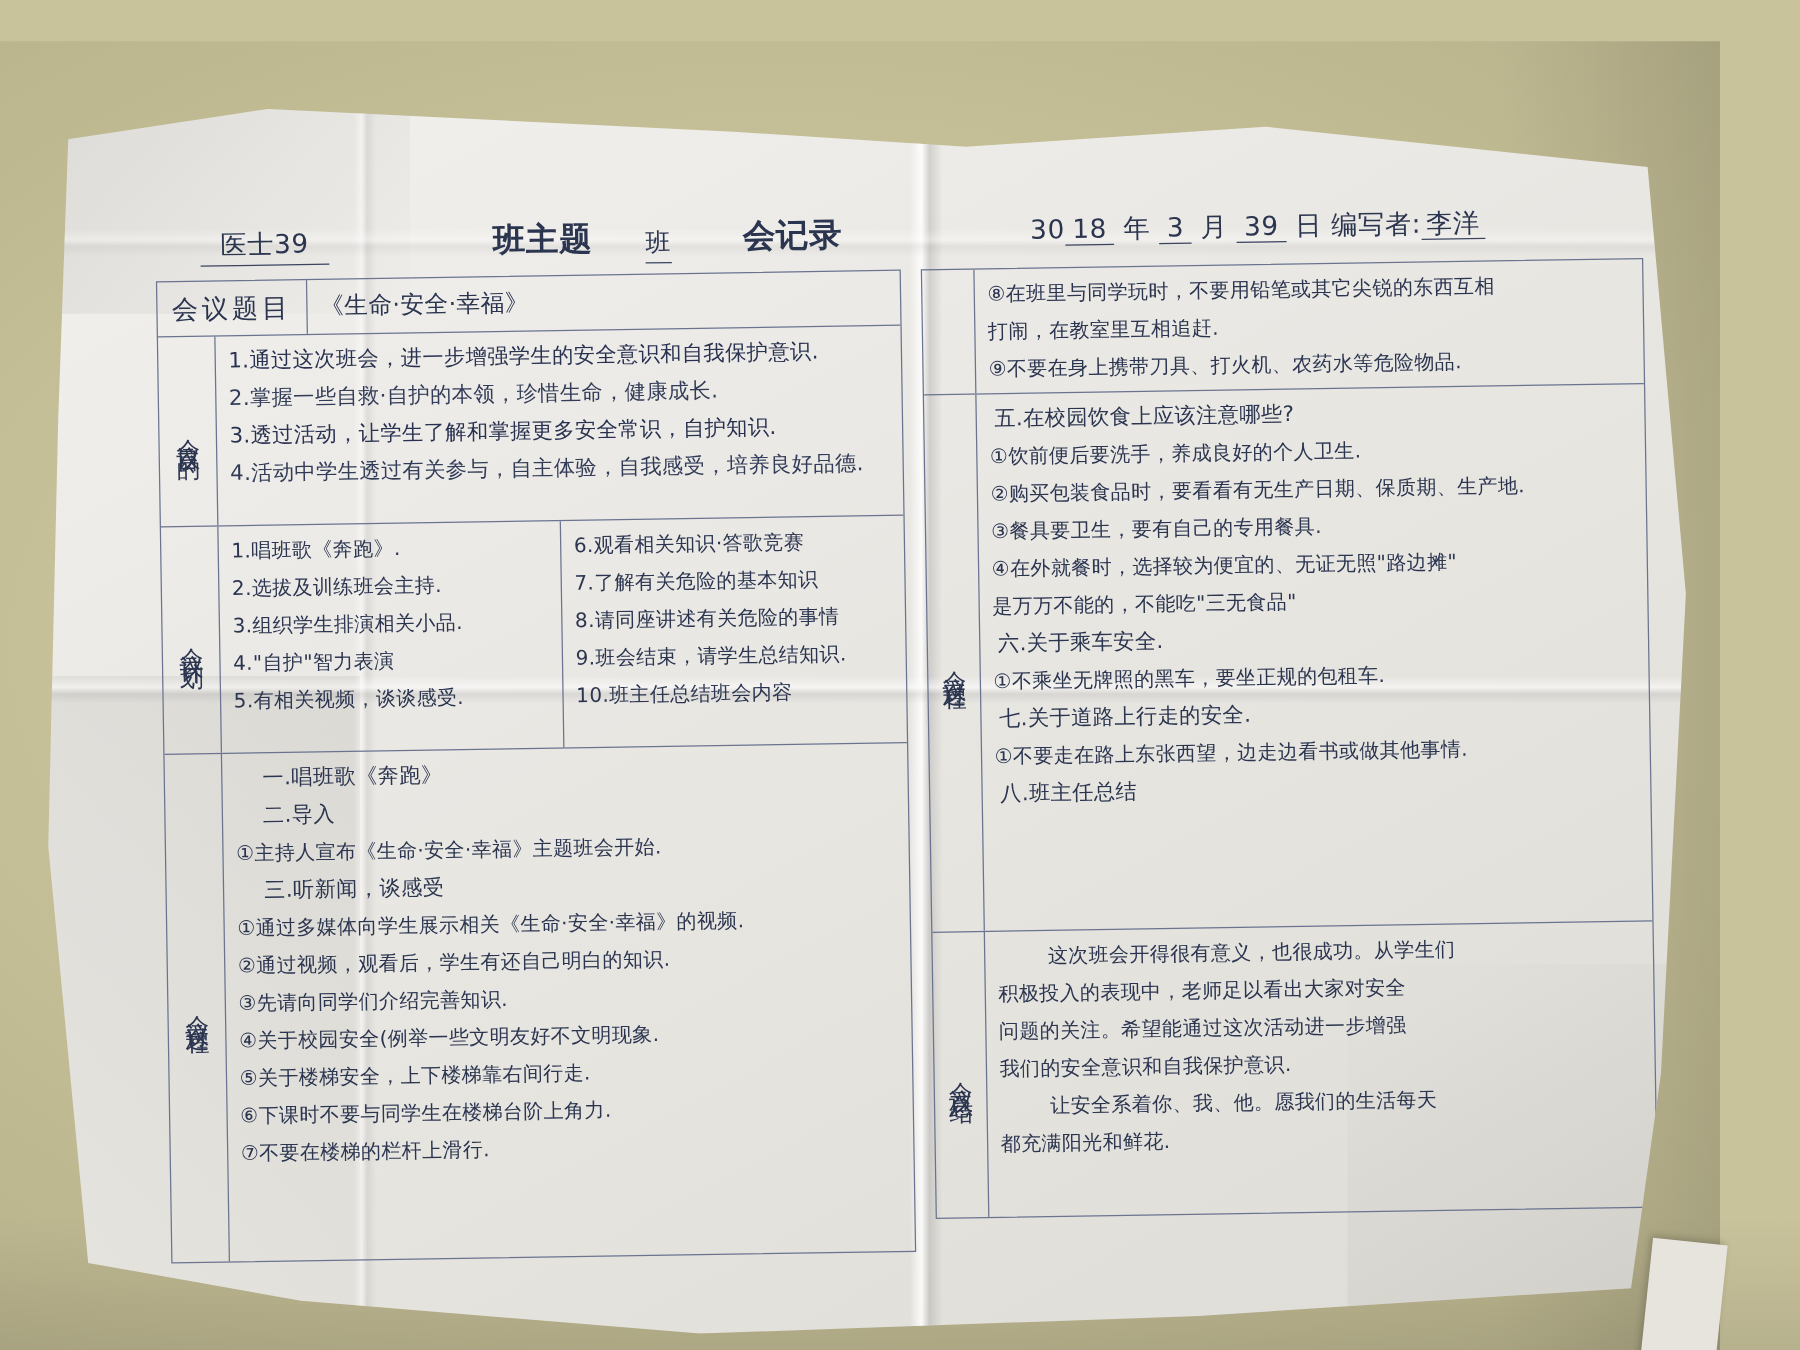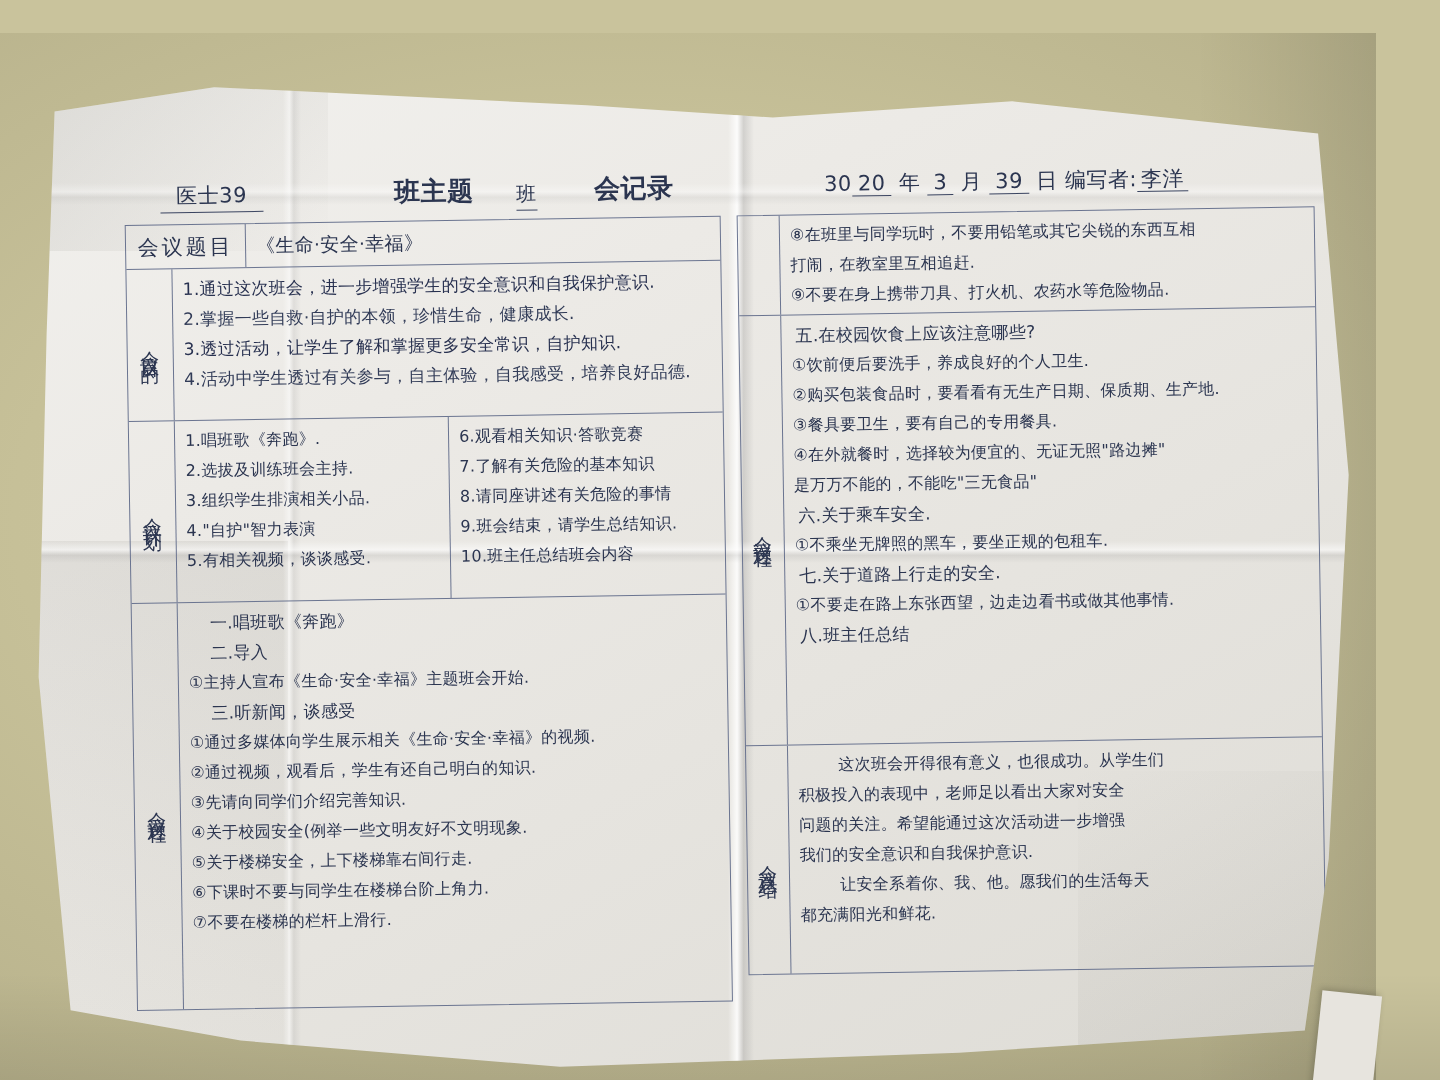--- a/index.html
+++ b/index.html
@@ -263,21 +263,21 @@
     <div class="crease h" id="crease-h2"></div>
 
     <div id="content">
 
       <div id="header-row">
         <div class="hw" id="class-code">医士39</div>
         <div class="hw" id="doc-title-1">班主题</div>
         <div class="hw" id="doc-title-sub">班</div>
         <div class="hw" id="doc-title-2">会记录</div>
         <div class="hw" id="date-line">
-          <span>30</span><span class="val">20</span>
+          <span>30</span><span class="val">18</span>
           <span>年</span>
           <span class="val">3</span>
           <span>月</span>
           <span class="val">39</span>
           <span>日</span>
           <span>编写者:</span><span id="author-name">李洋</span>
         </div>
       </div>
 
       <div class="table" id="table-left">

